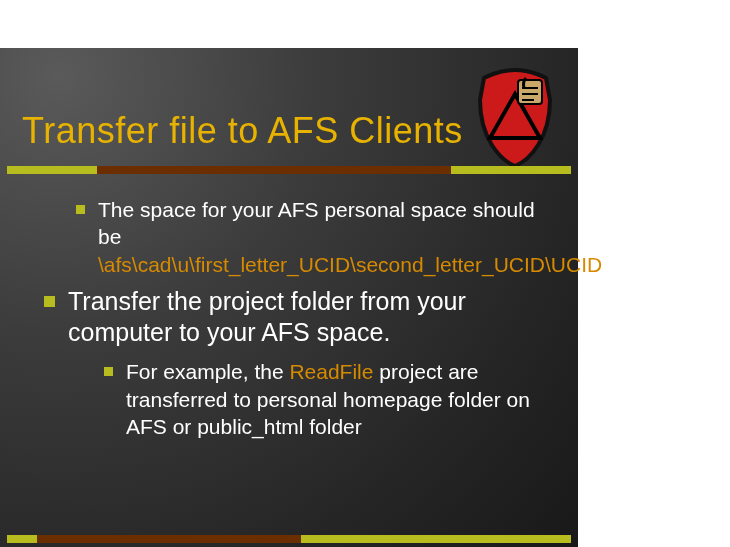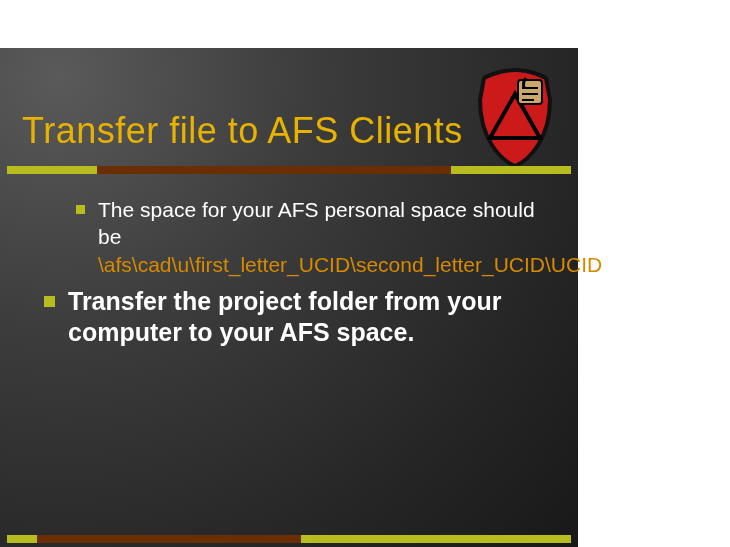--- a/index.html
+++ b/index.html
@@ -52,21 +52,20 @@
   .content {
     position: absolute;
     left: 40px;
     right: 40px;
     top: 148px;
   }
   ul.lvl1 {
     list-style: none;
     padding: 0;
     margin: 0;
-    font-weight: bold;
   }
   ul.lvl1 > li {
     position: relative;
     padding-left: 28px;
     font-size: 25px;
     line-height: 1.25;
     color: #ffffff;
     margin-bottom: 10px;
   }
   ul.lvl1 > li::before {
@@ -142,20 +141,25 @@
 
   <div class="content">
     <ul class="lvl2">
       <li>
         <span>The space for your AFS personal space should be </span><span class="hl">\afs\cad\u\first_letter_UCID\second_letter_UCID\UCID</span>
       </li>
     </ul>
     <ul class="lvl1">
       <li>
         <span>Transfer the project folder from your computer to your AFS space.</span>
+        <ul class="lvl2" style="margin-top:10px;">
+          <li>
+            <span>For example, the </span><span class="hl">ReadFile</span><span> project are transferred to personal homepage folder on AFS or public_html folder</span>
+          </li>
+        </ul>
       </li>
     </ul>
   </div>
 
   <div class="rule rule-bot">
     <div class="seg-a"></div>
       <div class="seg-b"></div>
       <div class="seg-c"></div>
   </div>
 

